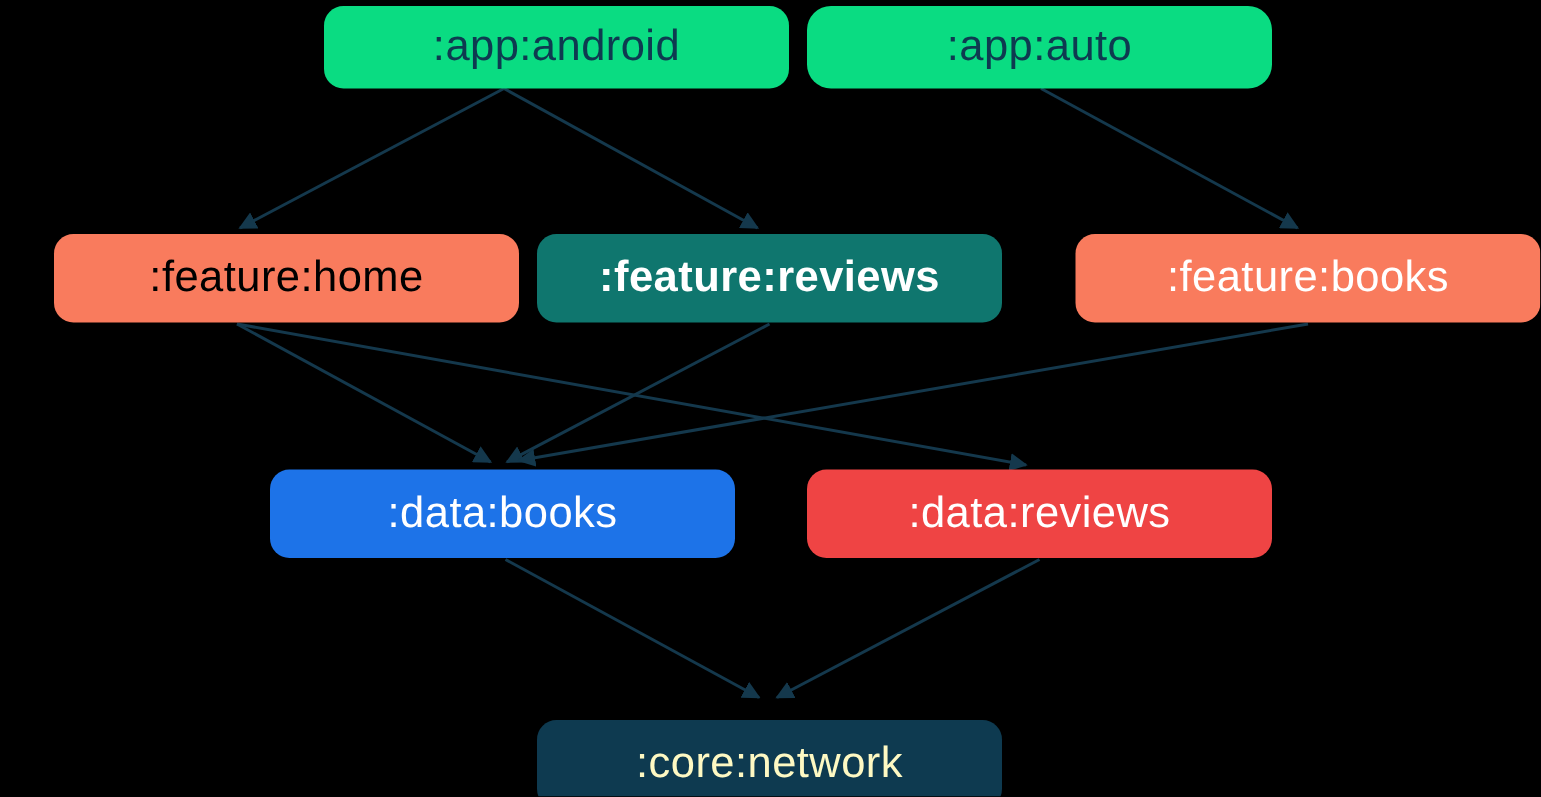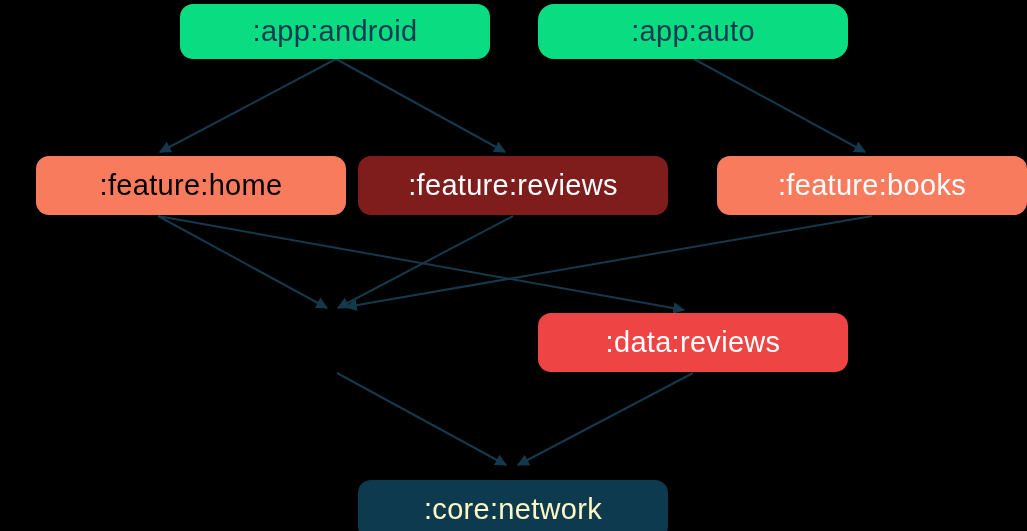--- a/index.html
+++ b/index.html
@@ -57,40 +57,43 @@
       <line x1="336" y1="59" x2="505" y2="152" stroke="#14384C" stroke-width="2" marker-end="url(#arrow)"></line>
       <line x1="694" y1="59" x2="865" y2="152" stroke="#14384C" stroke-width="2" marker-end="url(#arrow)"></line>
       <line x1="158" y1="216" x2="327" y2="308" stroke="#14384C" stroke-width="2" marker-end="url(#arrow)"></line>
       <line x1="158" y1="216" x2="684" y2="310" stroke="#14384C" stroke-width="2" marker-end="url(#arrow)"></line>
       <line x1="513" y1="216" x2="338" y2="308" stroke="#14384C" stroke-width="2" marker-end="url(#arrow)"></line>
       <line x1="872" y1="216" x2="346" y2="307" stroke="#14384C" stroke-width="2" marker-end="url(#arrow)"></line>
       <line x1="337" y1="373" x2="506" y2="465" stroke="#14384C" stroke-width="2" marker-end="url(#arrow)"></line>
       <line x1="693" y1="373" x2="518" y2="465" stroke="#14384C" stroke-width="2" marker-end="url(#arrow)"></line>
     </svg>
 
-  <div class="node p-app-android" style="background: rgb(10, 220, 130); color: rgb(14, 58, 80);">
+  <div class="node p-app-android" style="background: rgb(10, 220, 130); color: rgb(14, 58, 80); margin-left: 36px;">
     <span>:app:android</span>
   </div>
 
   <div class="node p-app-auto" style="background: rgb(10, 220, 130); color: rgb(14, 58, 80); border-radius: 16px;">
     <span>:app:auto</span>
   </div>
 
   <div class="node p-feature-home" style="background: rgb(249, 123, 93); color: #000000; margin-left: 36px;">
     <span>:feature:home</span>
   </div>
 
-  <div class="node p-feature-reviews" style="background: #7f1d1d; color: rgb(255, 255, 255);">
+  <div class="node p-feature-reviews" style="background: #0f766e; color: rgb(255, 255, 255); font-weight: bold;">
     <span>:feature:reviews</span>
   </div>
 
   <div class="node p-feature-player" style="background: rgb(249, 123, 93); color: rgb(255, 255, 255);">
     <span>:feature:books</span>
   </div>
 
+  <div class="node p-data-books" style="background: rgb(29, 115, 232); color: rgb(255, 255, 255);">
+    <span>:data:books</span>
+  </div>
 
   <div class="node p-data-reviews" style="background: #ef4444; color: rgb(255, 255, 255);">
     <span>:data:reviews</span>
   </div>
 
   <div class="node p-core-network" style="background: rgb(14, 58, 80); color: #fef9c3; margin-top: 11px;">
     <span>:core:network</span>
   </div>
 
 </div>

